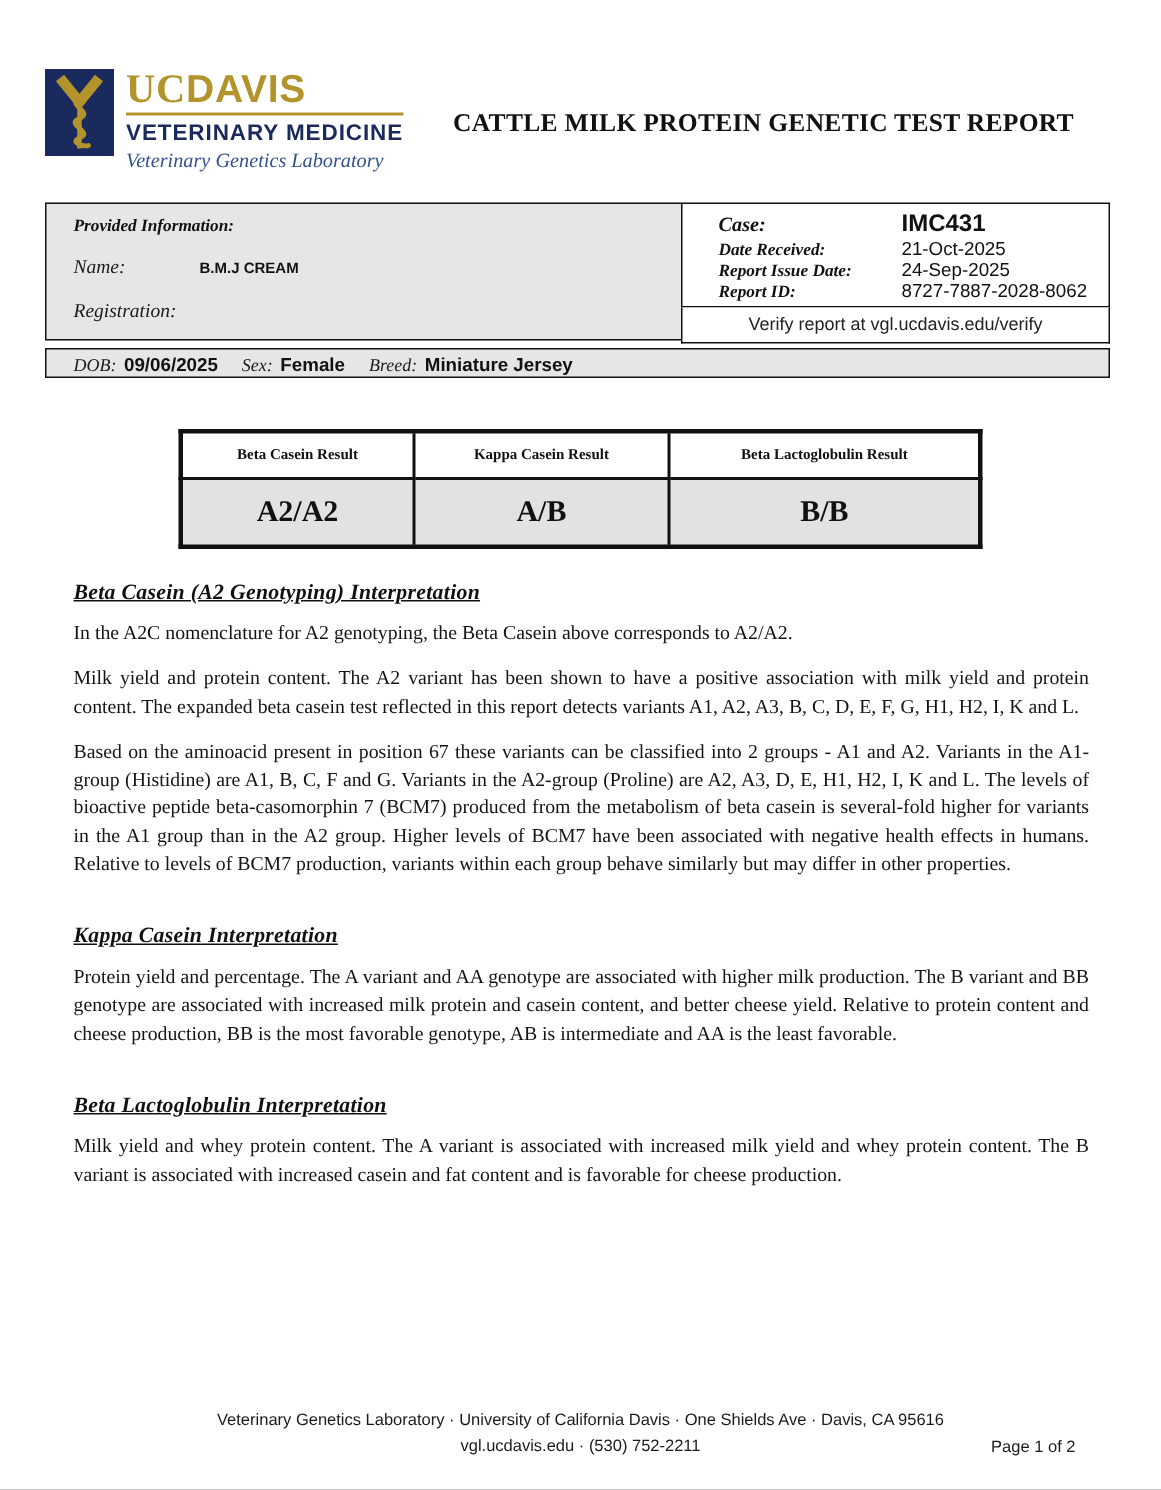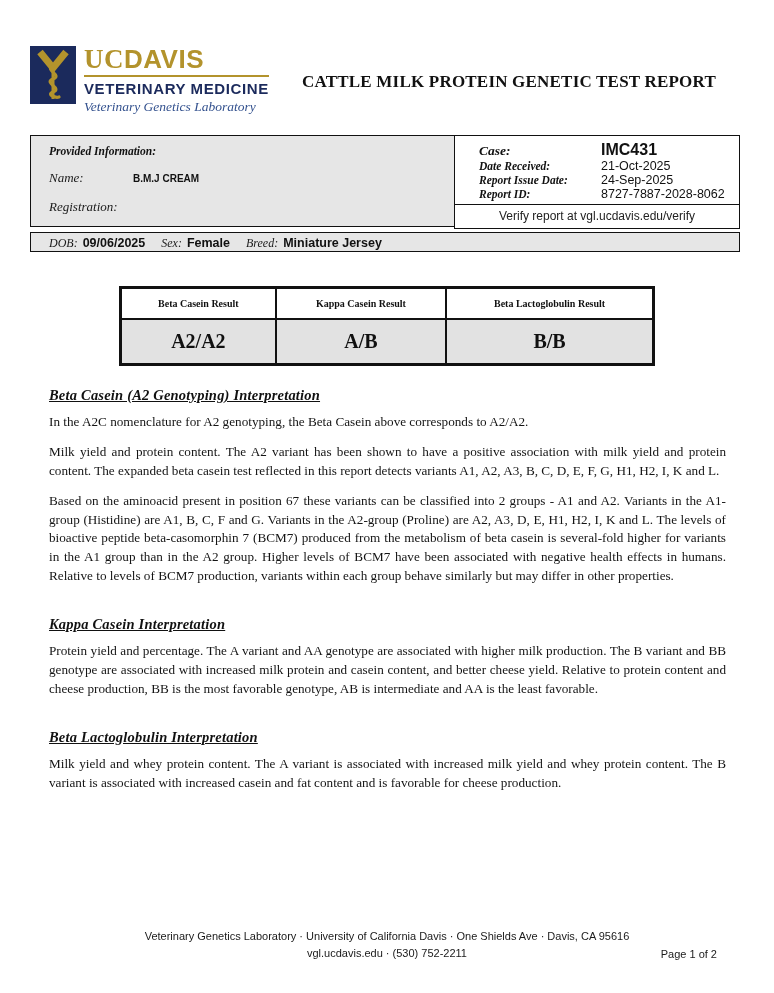--- a/index.html
+++ b/index.html
@@ -101,21 +101,21 @@
   }
   .section p {
     font-size: 13.2px; line-height: 1.43; text-align: justify;
     margin-bottom: 11px; color: #141414;
   }
   .section p:last-child { margin-bottom: 0; }
   .section.gap-large { margin-top: 30px; }
 
   
   .footer {
-    position: absolute; left: 0; right: 0; bottom: 32px;
+    position: absolute; left: 0; right: 0; bottom: 21px;
     font-family: "Liberation Sans", sans-serif; font-size: 11px; color: #1a1a1a;
   }
   .footer-center { text-align: center; line-height: 1.5; }
   .page-num { position: absolute; right: 57px; bottom: 1px; font-size: 11px; }
 </style>
 </head>
 <body>
 
 <div class="page">
 

